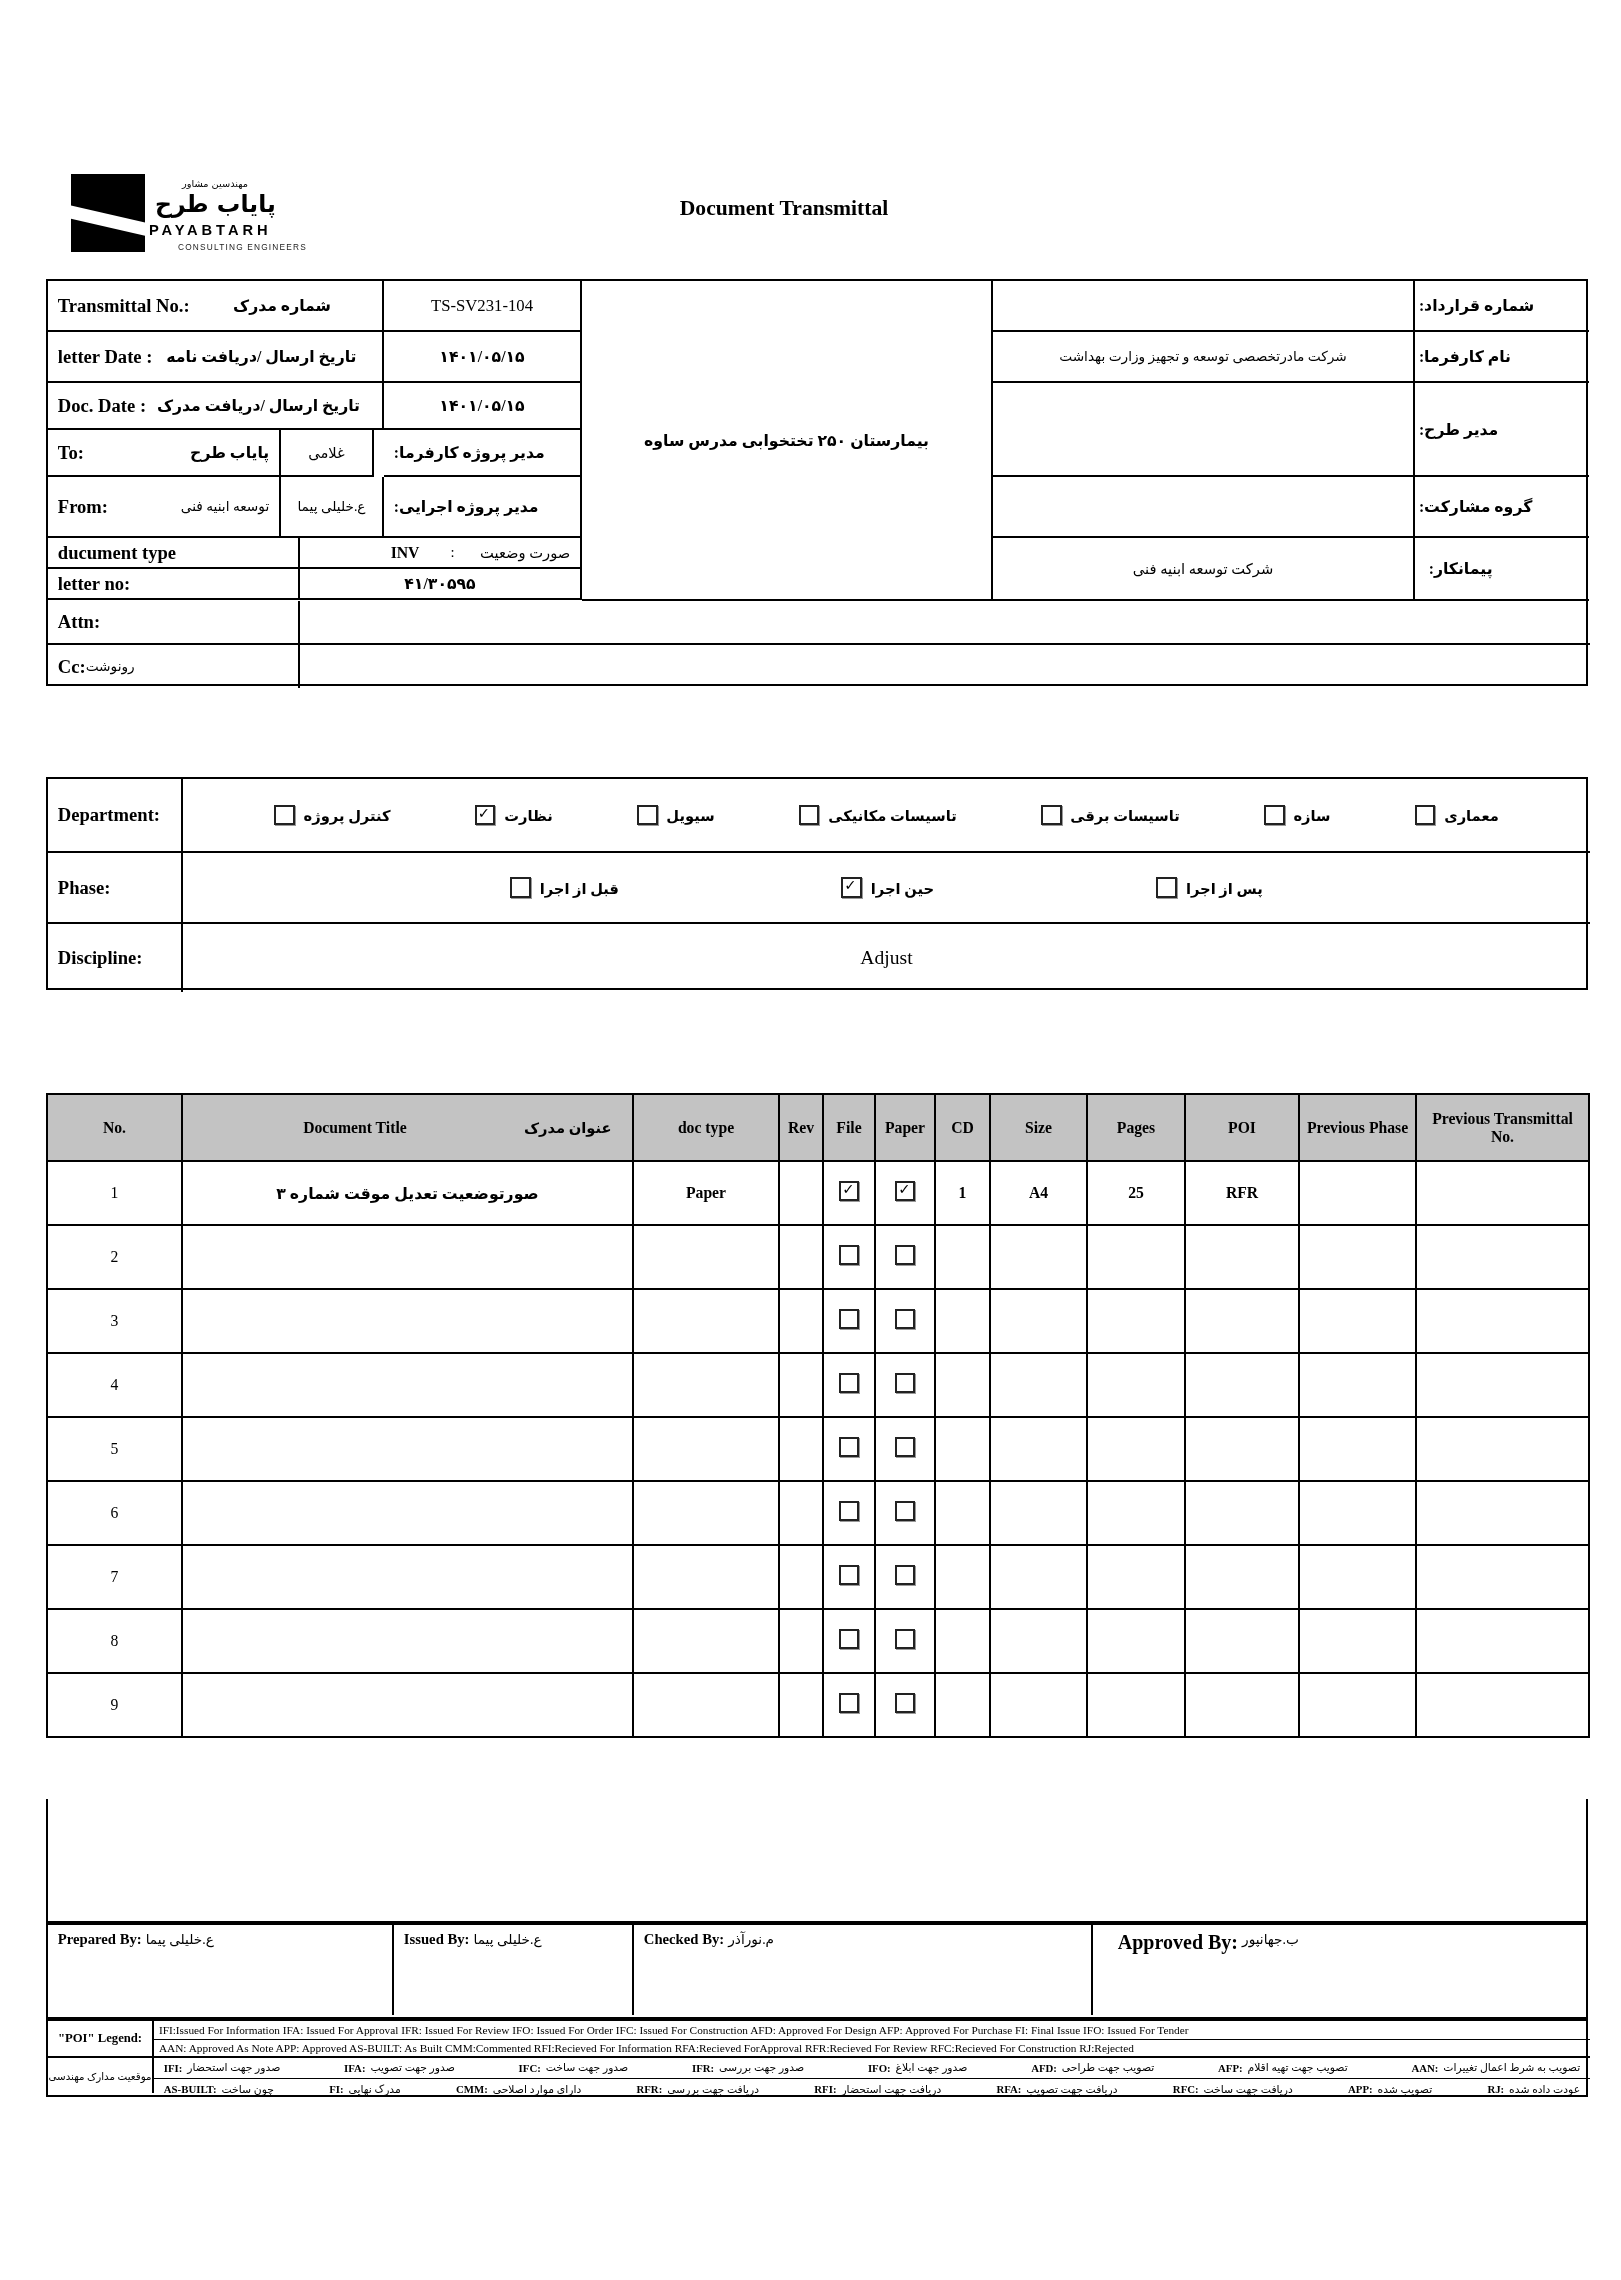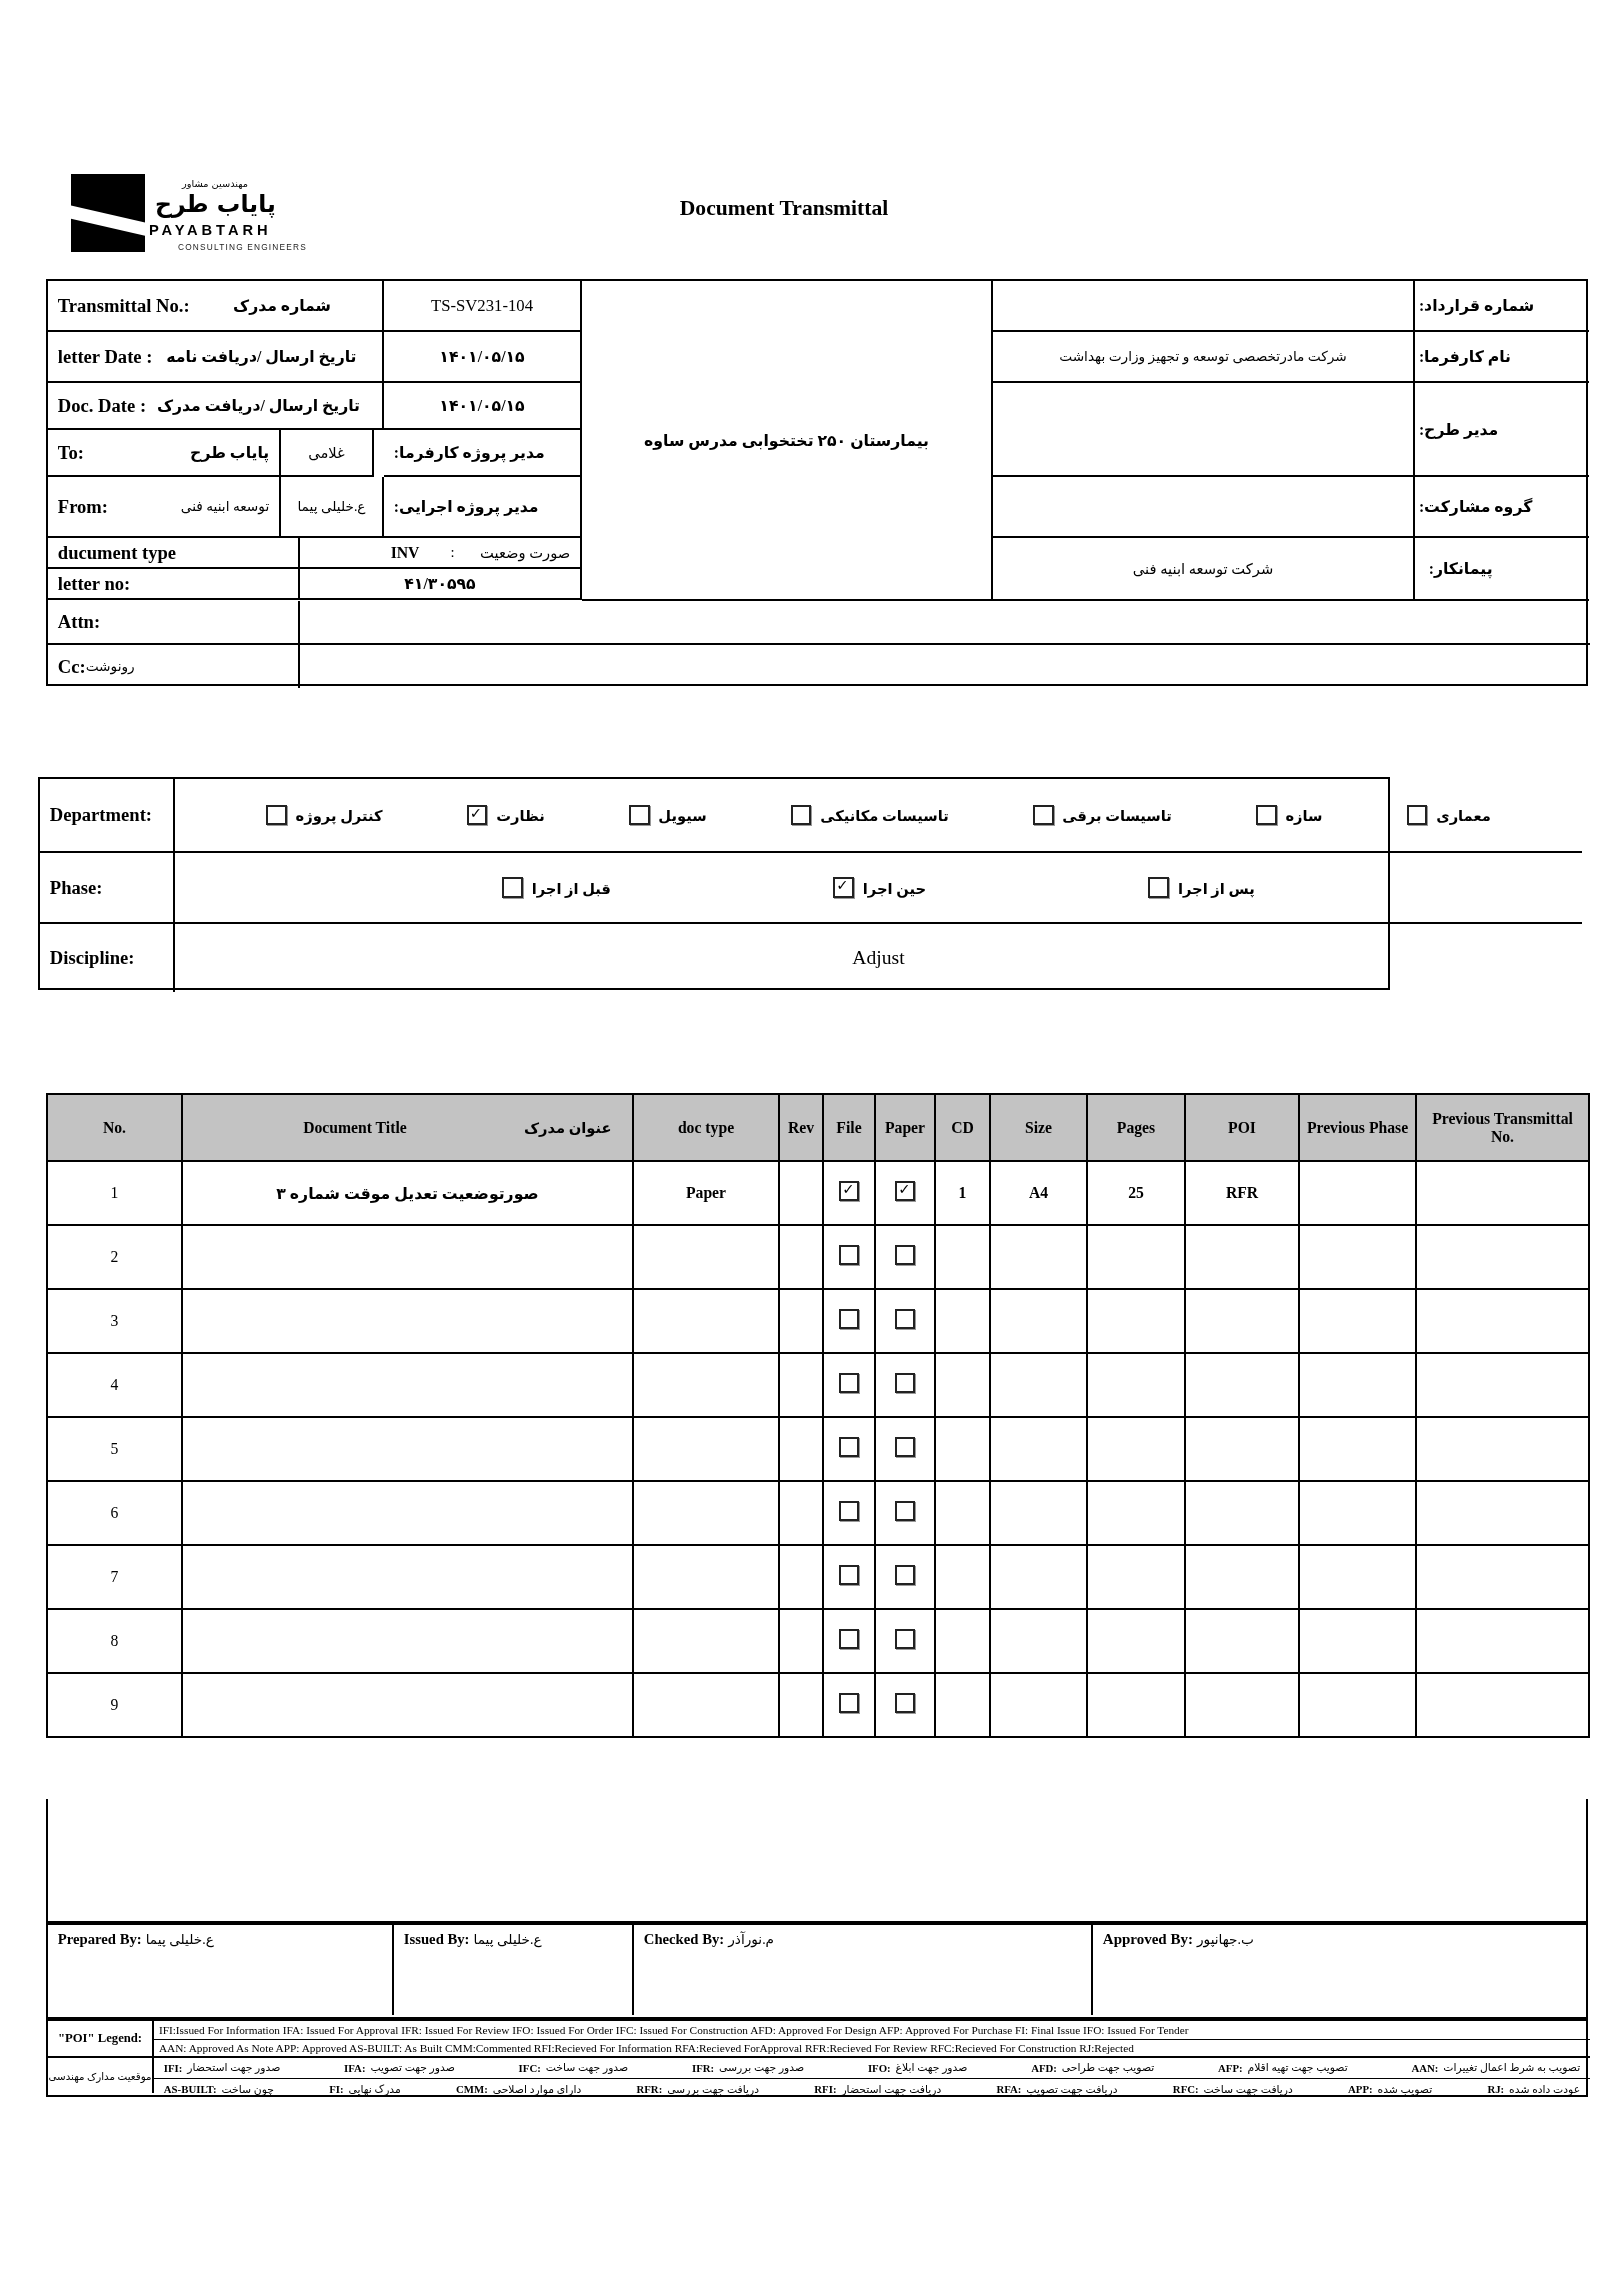--- a/index.html
+++ b/index.html
@@ -146,21 +146,21 @@
     <span class="fa fa-label">گروه مشارکت:</span>
   </div>
   <div class="cell center" style="left:945px;top:257px;width:422px;height:63px;">
     <span class="fa" style="font-size:14.7px;">شرکت توسعه ابنیه فنی</span>
   </div>
   <div class="cell edge-r" style="left:1367px;top:257px;width:174px;height:63px;padding:0 13.7px;">
     <span class="fa fa-label">پیمانکار:</span>
   </div>
 </div>
 
-<div class="blk" style="left:38px;top:777px;width:1352px;height:213px;">
+<div class="blk" style="left:46px;top:777px;width:1542px;height:213px;">
   <div class="cell" style="left:0;top:0;width:135px;height:74px;">
     <span class="en-label">Department:</span>
   </div>
   <div class="cell edge-r" id="dept-options" style="left:135px;top:0;width:1407px;height:74px;justify-content:space-around;padding:0 49px;">
       <div class="cb-item">
         <span class="cb"></span>
         <span class="lbl fa">کنترل پروژه</span>
       </div>
       <div class="cb-item">
         <span class="cb checked"></span>
@@ -385,21 +385,21 @@
   </div>
   <div class="cell" style="left:346px;top:0;width:240px;height:90px;align-items:flex-start;padding:5.9px 9.8px;border-bottom:none;">
     <span class="b" style="font-size:14.7px;">Issued By:</span>&nbsp;
     <span class="fa" style="font-size:13.7px;">ع.خلیلی پیما</span>
   </div>
   <div class="cell" style="left:586px;top:0;width:459px;height:90px;align-items:flex-start;padding:5.9px 9.8px;border-bottom:none;">
     <span class="b" style="font-size:14.7px;">Checked By:</span>&nbsp;
     <span class="fa" style="font-size:13.7px;">م.نورآذر</span>
   </div>
   <div class="cell edge-r" style="left:1045px;top:0;width:497px;height:90px;align-items:flex-start;padding:5.9px 9.8px;border-bottom:none;">
-    <span class="b" style="font-size:15px;">Approved By:</span>&nbsp;
+    <span class="b" style="font-size:20px;margin-left:15px;">Approved By:</span>&nbsp;
     <span class="fa" style="font-size:13.7px;">ب.جهانپور</span>
   </div>
 </div>
 
 <div class="blk" style="left:46px;top:2019px;width:1542px;height:78px;">
   <div class="cell center b" style="left:0;top:0;width:106px;height:37px;font-size:12.7px;padding:0 2px;">"POI" Legend:</div>
   <div class="cell center edge-b" style="left:0;top:37px;width:106px;height:35px;font-size:10.3px;padding:0 2px;border-bottom:none;">
     <span class="fa">موقعیت مدارک مهندسی</span>
   </div>
   <div class="cell edge-r lg-line" style="left:106px;top:0;width:1436px;height:18.6px;font-size:11.3px;border-bottom:1px solid #000;padding:0 4.9px;">IFI:Issued For Information  IFA: Issued For Approval   IFR: Issued For Review   IFO: Issued For Order  IFC: Issued For Construction AFD: Approved For Design AFP: Approved For Purchase  FI: Final Issue  IFO: Issued For Tender</div>

